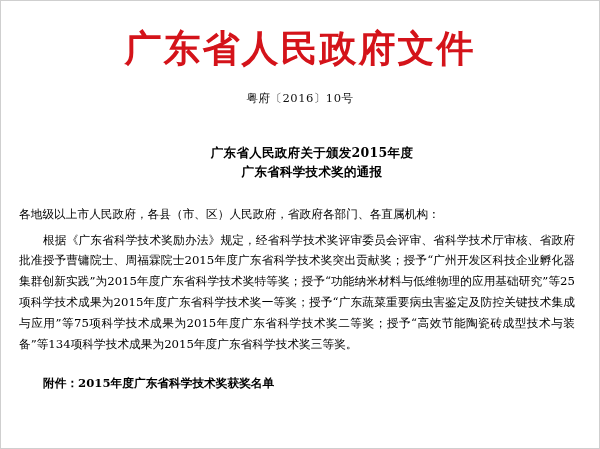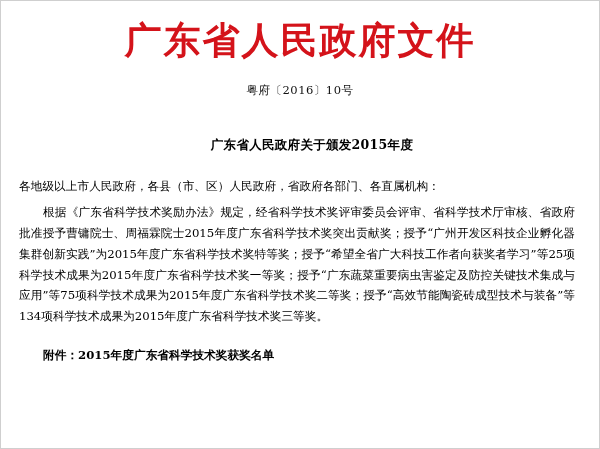--- a/index.html
+++ b/index.html
@@ -16,21 +16,21 @@
   .page {
     position: relative;
     width: 600px;
     height: 449px;
     box-sizing: border-box;
     border: 1px solid #cfcfcf;
     background: #ffffff;
   }
   .masthead {
     text-align: center;
-    padding-top: 20px;
+    padding-top: 28px;
   }
   .masthead-title {
     color: #d4131a;
     font-size: 37px;
     font-weight: bold;
     letter-spacing: 2px;
     line-height: 1.08;
     font-family: "DejaVu Serif", "Liberation Serif", serif;
     white-space: nowrap;
   }
@@ -83,22 +83,23 @@
 <div class="page">
 
   <div class="masthead">
     <div class="masthead-title">广东省人民政府文件</div>
   </div>
 
   <div class="doc-number">粤府〔2016〕10号</div>
 
   <div class="title-block">
     <div class="title-line">广东省人民政府关于颁发2015年度</div>
+    <div class="title-line">广东省科学技术奖的通报</div>
   </div>
 
   <div class="body-block">
     <p class="para">各地级以上市人民政府，各县（市、区）人民政府，省政府各部门、各直属机构：</p>
-    <p class="para indent">根据《广东省科学技术奖励办法》规定，经省科学技术奖评审委员会评审、省科学技术厅审核、省政府批准授予曹镛院士、周福霖院士2015年度广东省科学技术奖突出贡献奖；授予“广州开发区科技企业孵化器集群创新实践”为2015年度广东省科学技术奖特等奖；授予“希望全省广大科技工作者向获奖者学习”等25项科学技术成果为2015年度广东省科学技术奖一等奖；授予“广东蔬菜重要病虫害鉴定及防控关键技术集成与应用”等75项科学技术成果为2015年度广东省科学技术奖二等奖；授予“高效节能陶瓷砖成型技术与装备”等134项科学技术成果为2015年度广东省科学技术奖三等奖。</p>
+    <p class="para indent">根据《广东省科学技术奖励办法》规定，经省科学技术奖评审委员会评审、省科学技术厅审核、省政府批准授予曹镛院士、周福霖院士2015年度广东省科学技术奖突出贡献奖；授予“广州开发区科技企业孵化器集群创新实践”为2015年度广东省科学技术奖特等奖；授予“功能纳米材料与低维物理的应用基础研究”等25项科学技术成果为2015年度广东省科学技术奖一等奖；授予“广东蔬菜重要病虫害鉴定及防控关键技术集成与应用”等75项科学技术成果为2015年度广东省科学技术奖二等奖；授予“高效节能陶瓷砖成型技术与装备”等134项科学技术成果为2015年度广东省科学技术奖三等奖。</p>
   </div>
 
   <div class="attachment">附件：2015年度广东省科学技术奖获奖名单</div>
 
 </div>
 
 </body></html>

